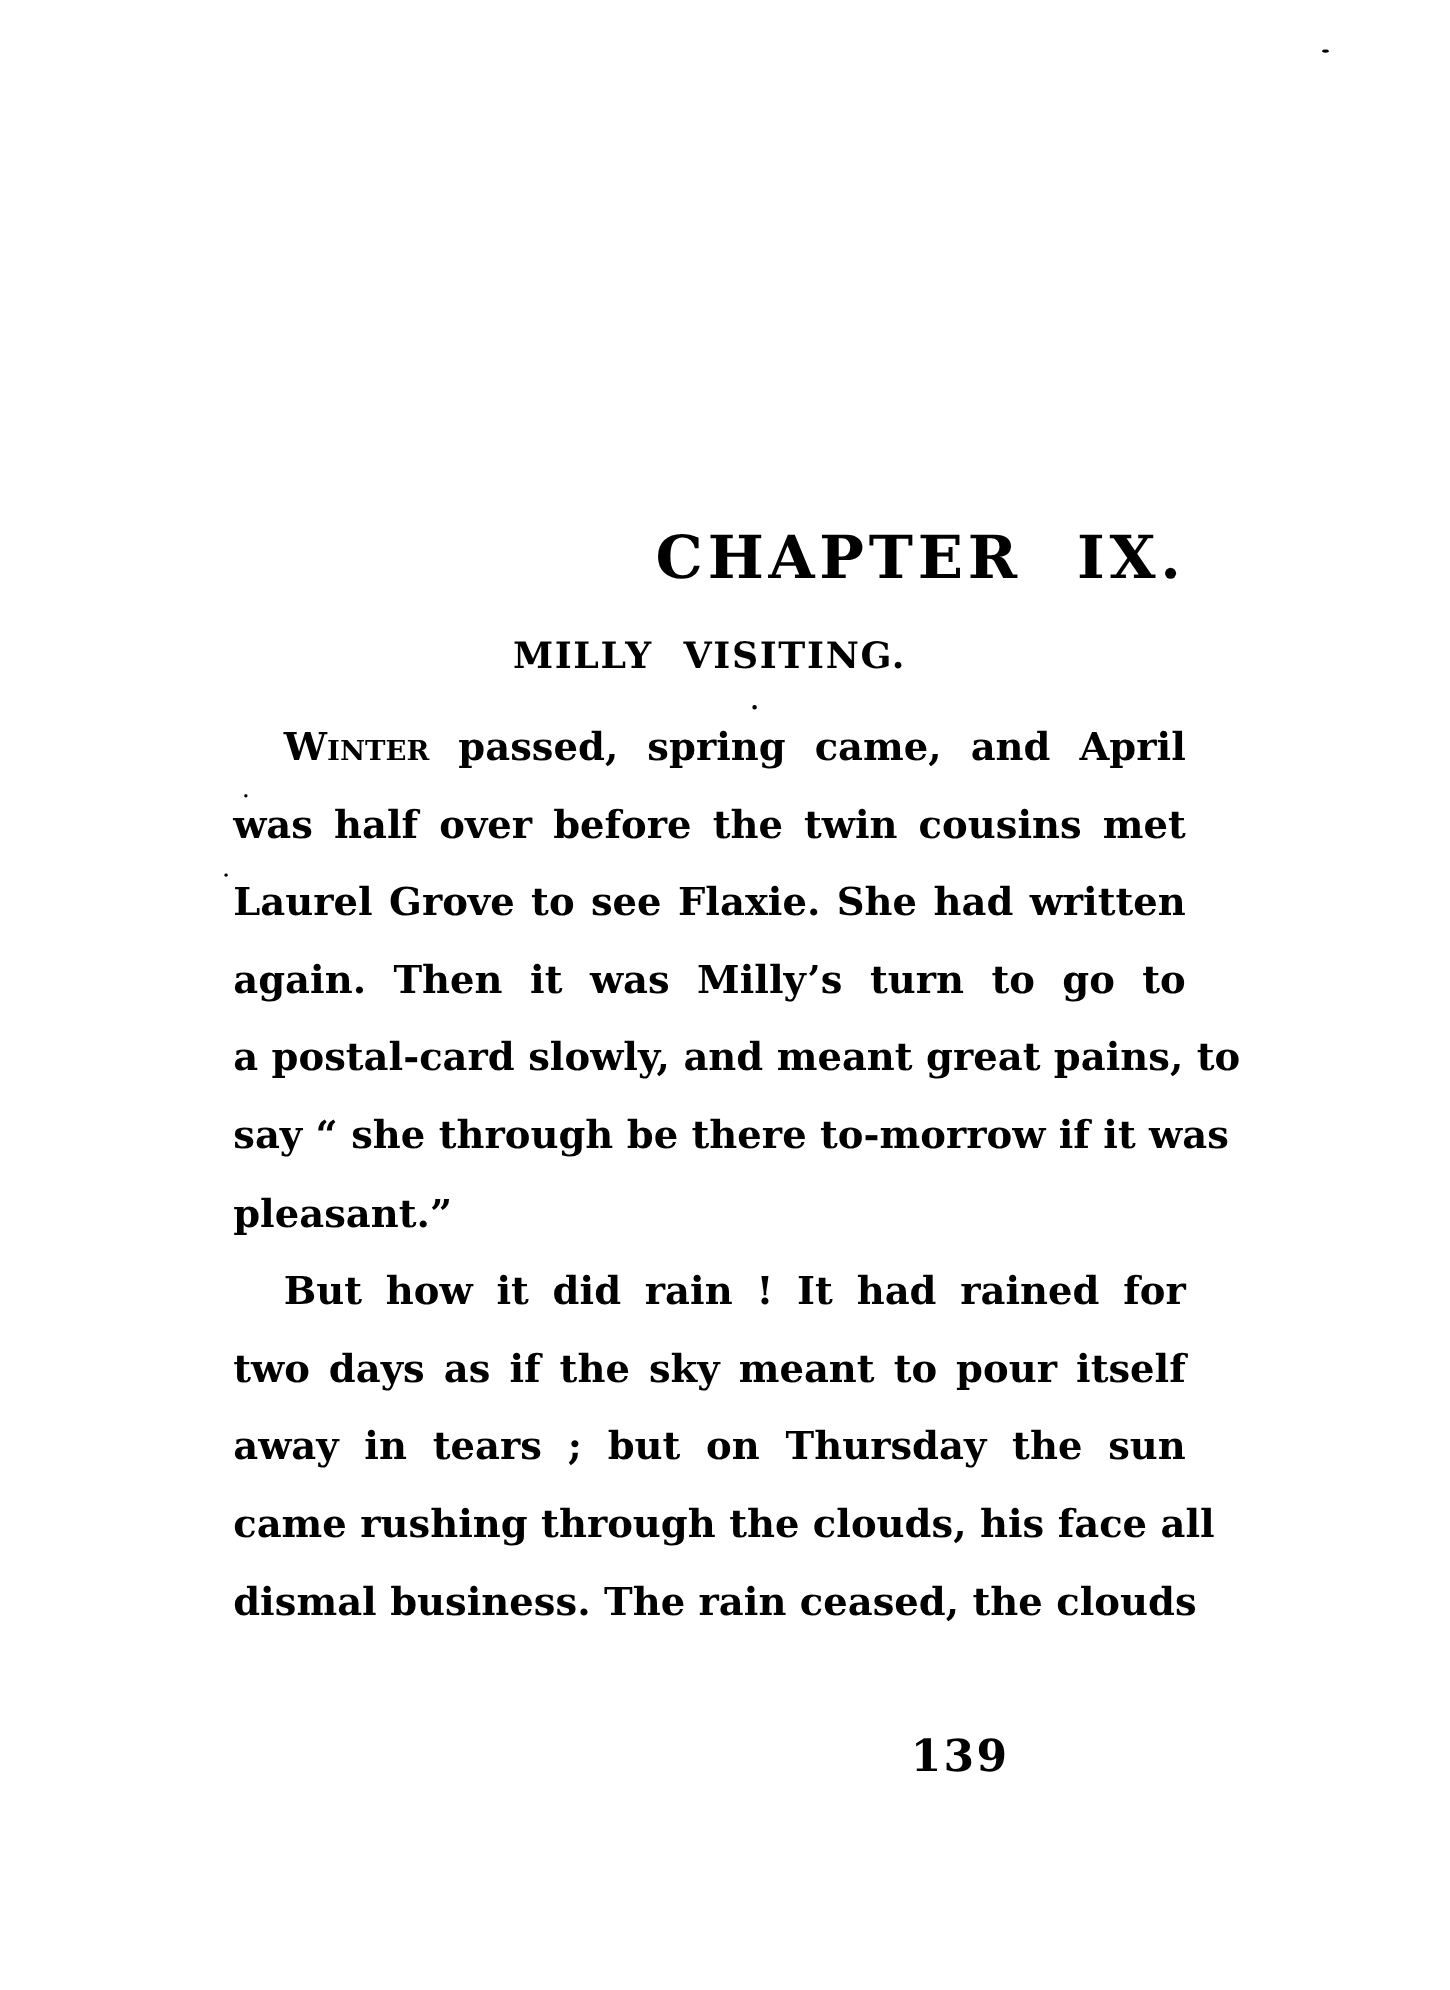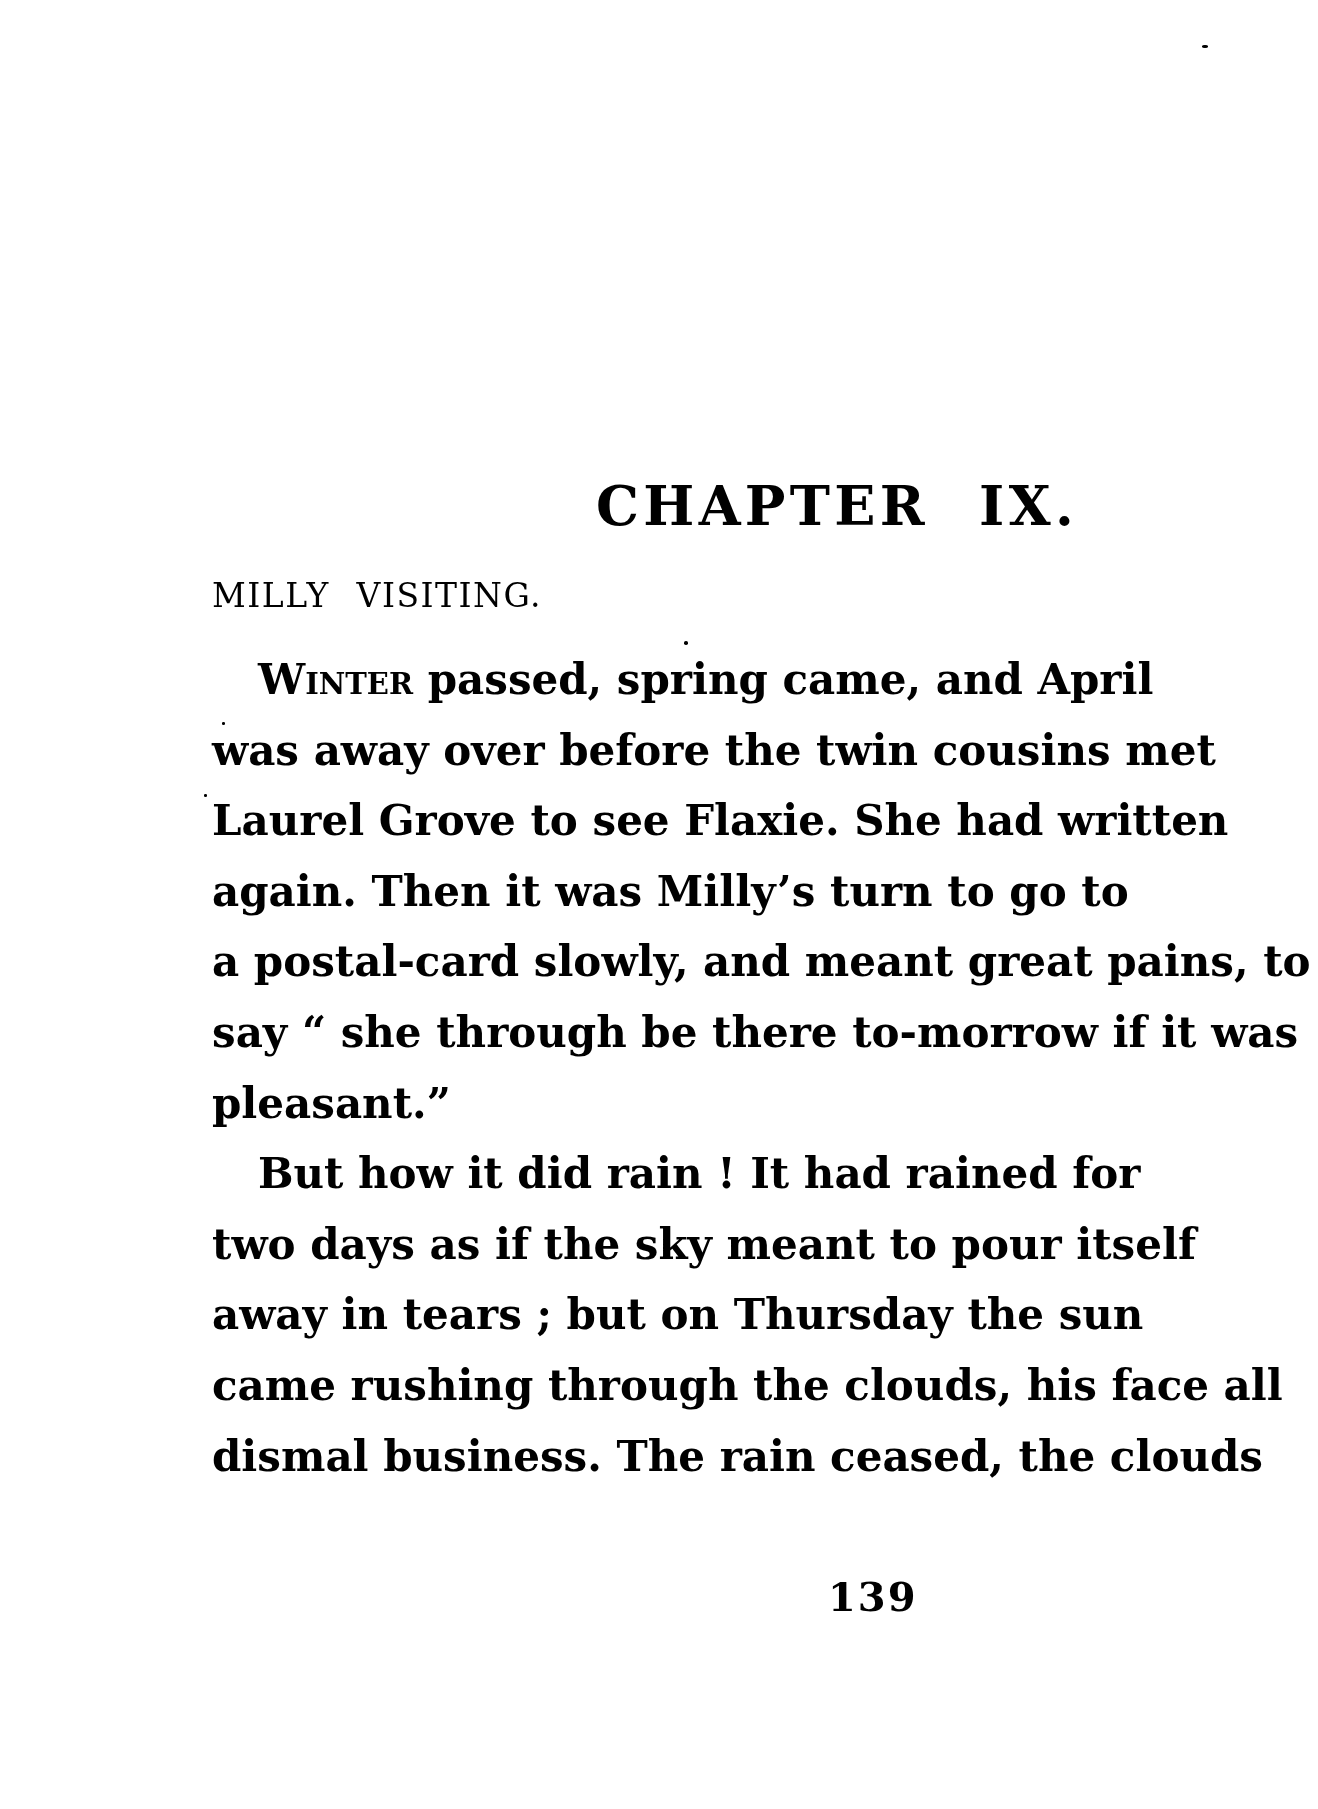--- a/index.html
+++ b/index.html
@@ -23,33 +23,34 @@
     letter-spacing: 0.08em;
     word-spacing: 0.5em;
     line-height: 1;
     white-space: nowrap;
   }
   .section-heading {
     position: absolute;
     top: 579px;
     left: 212px;
     width: 866px;
+    text-align: center;
     font-size: 33px;
-    font-weight: normal;
+    font-weight: bold;
     letter-spacing: 0.045em;
     word-spacing: 0.45em;
     line-height: 1;
     white-space: nowrap;
   }
   .body-text {
     position: absolute;
     top: 645px;
     left: 212px;
     width: 866px;
-    font-size: 42px;
+    font-size: 35px;
     font-weight: bold;
     line-height: 70.6px;
   }
   .text-line {
     height: 70.6px;
     text-align: justify;
     text-align-last: justify;
     white-space: nowrap;
   }
   .text-line.indent {
@@ -78,21 +79,21 @@
 </style>
 </head>
 <body>
 
 <div class="chapter-heading">CHAPTER IX.</div>
 
 <div class="section-heading">MILLY VISITING.</div>
 
 <div class="body-text">
     <div class="text-line indent"><span class="sc">Winter</span> passed, spring came, and April</div>
-    <div class="text-line">was away over before the twin cousins met</div>
+    <div class="text-line">was half over before the twin cousins met</div>
     <div class="text-line">Laurel Grove to see Flaxie.  She had written</div>
     <div class="text-line">again.  Then it was Milly’s turn to go to</div>
     <div class="text-line">a postal-card slowly, and meant great pains, to</div>
     <div class="text-line">say “ she through be there to-morrow if it was</div>
     <div class="text-line para-end">pleasant.”</div>
     <div class="text-line indent">But how it did rain !  It had rained for</div>
     <div class="text-line">two days as if the sky meant to pour itself</div>
     <div class="text-line">away in tears ; but on Thursday the sun</div>
     <div class="text-line">came rushing through the clouds, his face all</div>
     <div class="text-line">dismal business.  The rain ceased, the clouds</div>

